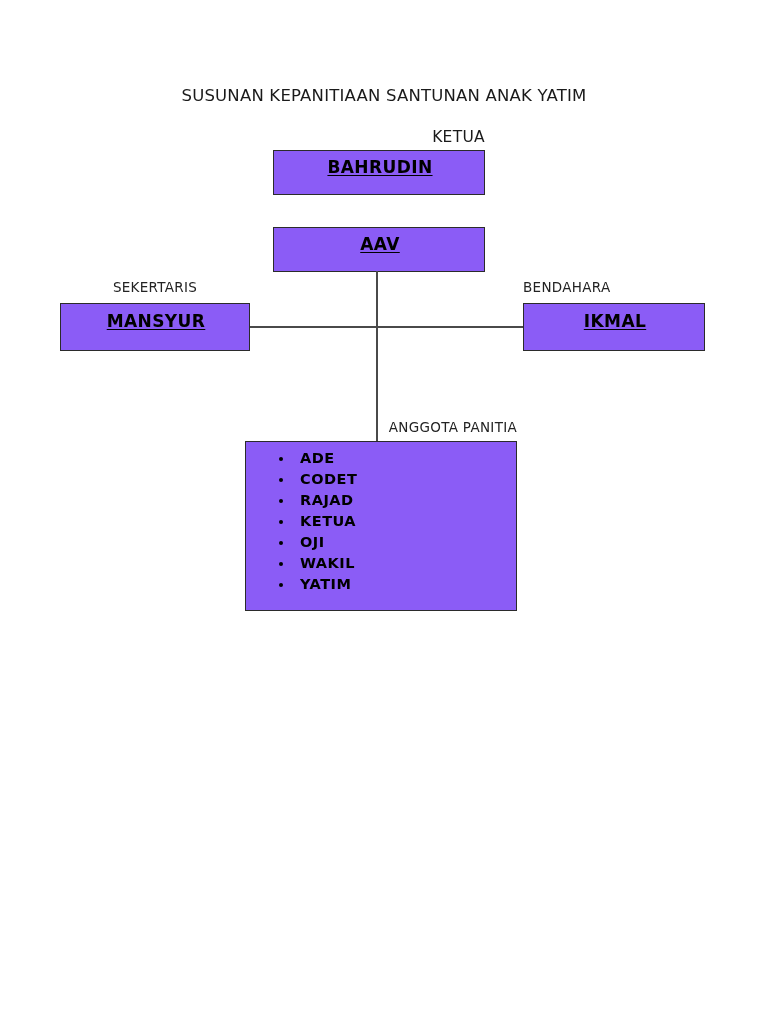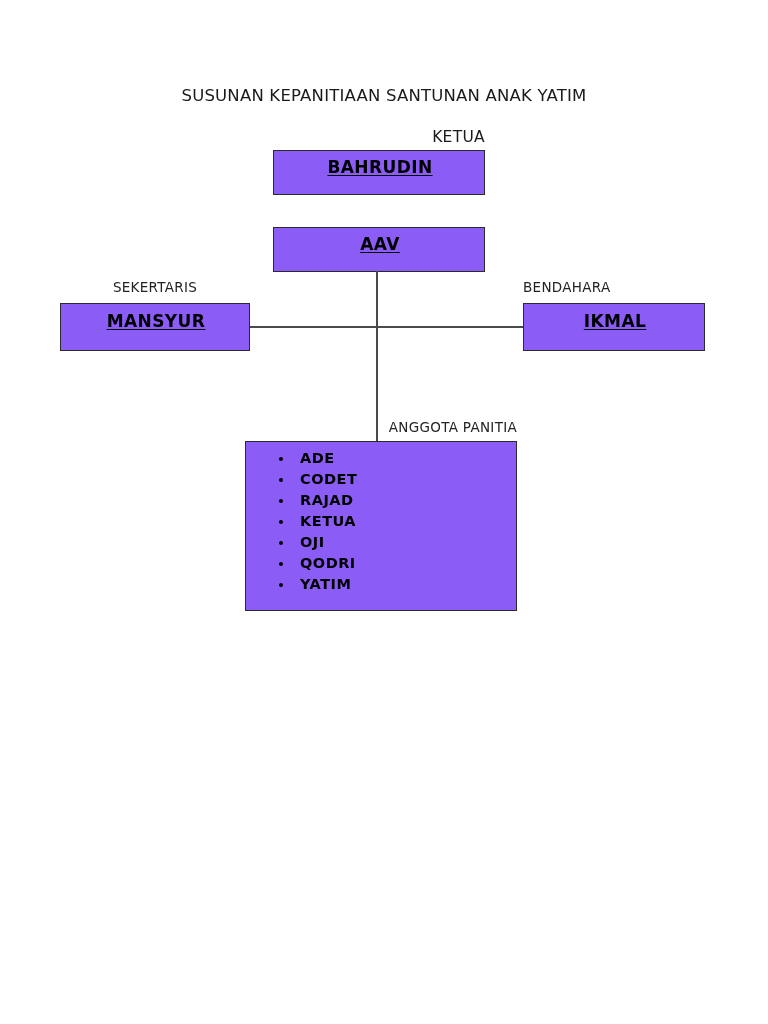--- a/index.html
+++ b/index.html
@@ -204,18 +204,18 @@
 
   <div class="role-label small" id="label-anggota">ANGGOTA PANITIA</div>
 
   <div class="node-box" id="box-anggota">
     <ul class="member-list" id="member-list">
         <li class="member-item"><span class="member-bullet"></span><span>ADE</span></li>
         <li class="member-item"><span class="member-bullet"></span><span>CODET</span></li>
         <li class="member-item"><span class="member-bullet"></span><span>RAJAD</span></li>
         <li class="member-item"><span class="member-bullet"></span><span>KETUA</span></li>
         <li class="member-item"><span class="member-bullet"></span><span>OJI</span></li>
-        <li class="member-item"><span class="member-bullet"></span><span>QODRI</span></li>
+        <li class="member-item"><span class="member-bullet"></span><span>WAKIL</span></li>
         <li class="member-item"><span class="member-bullet"></span><span>YATIM</span></li>
       </ul>
   </div>
 
 </div>
 
 </body></html>

